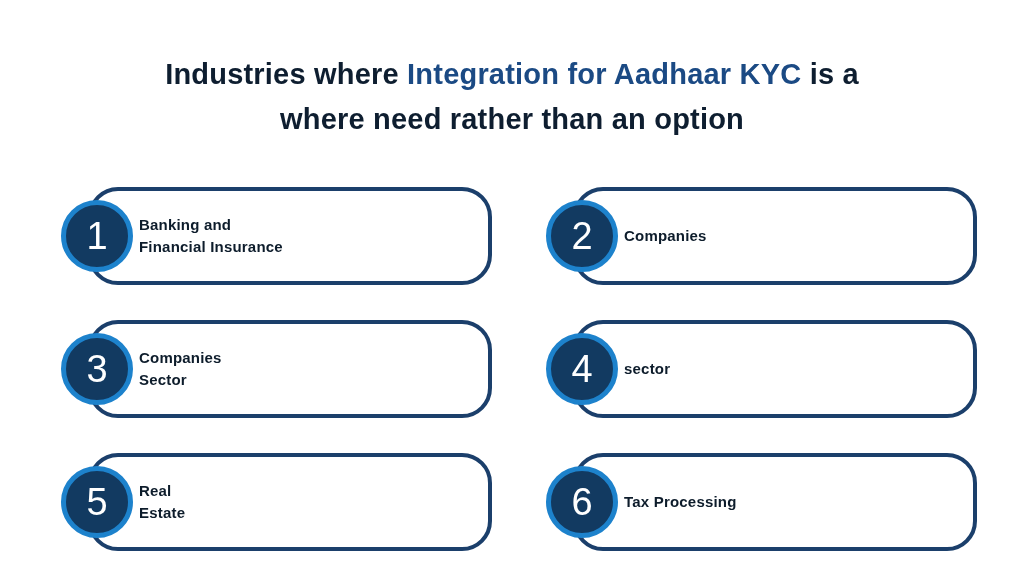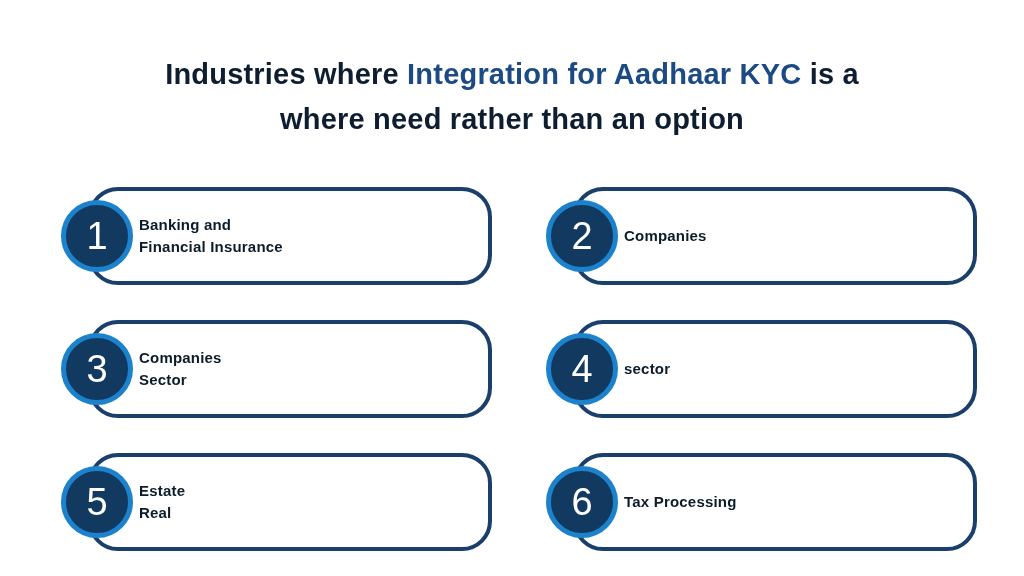--- a/index.html
+++ b/index.html
@@ -123,22 +123,22 @@
       <div class="card-label">
         <span>sector</span>
       </div>
     </div>
 
     <div class="card">
       <div class="badge">
         <span>5</span>
       </div>
       <div class="card-label">
+        <span>Real</span>
         <span>Estate</span>
-        <span>Real</span>
       </div>
     </div>
 
     <div class="card">
       <div class="badge">
         <span>6</span>
       </div>
       <div class="card-label">
         <span>Tax Processing</span>
       </div>

